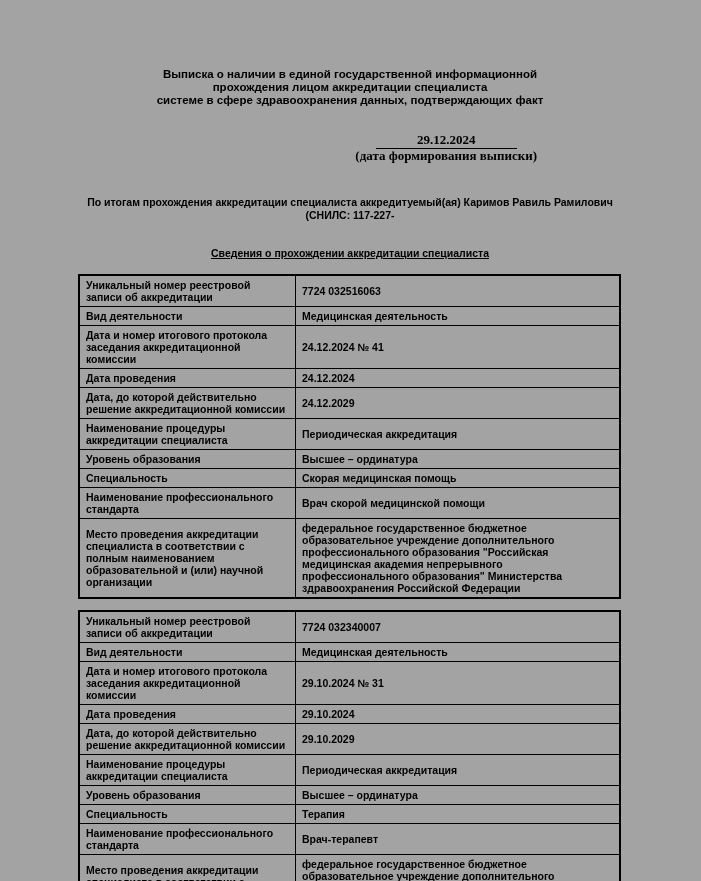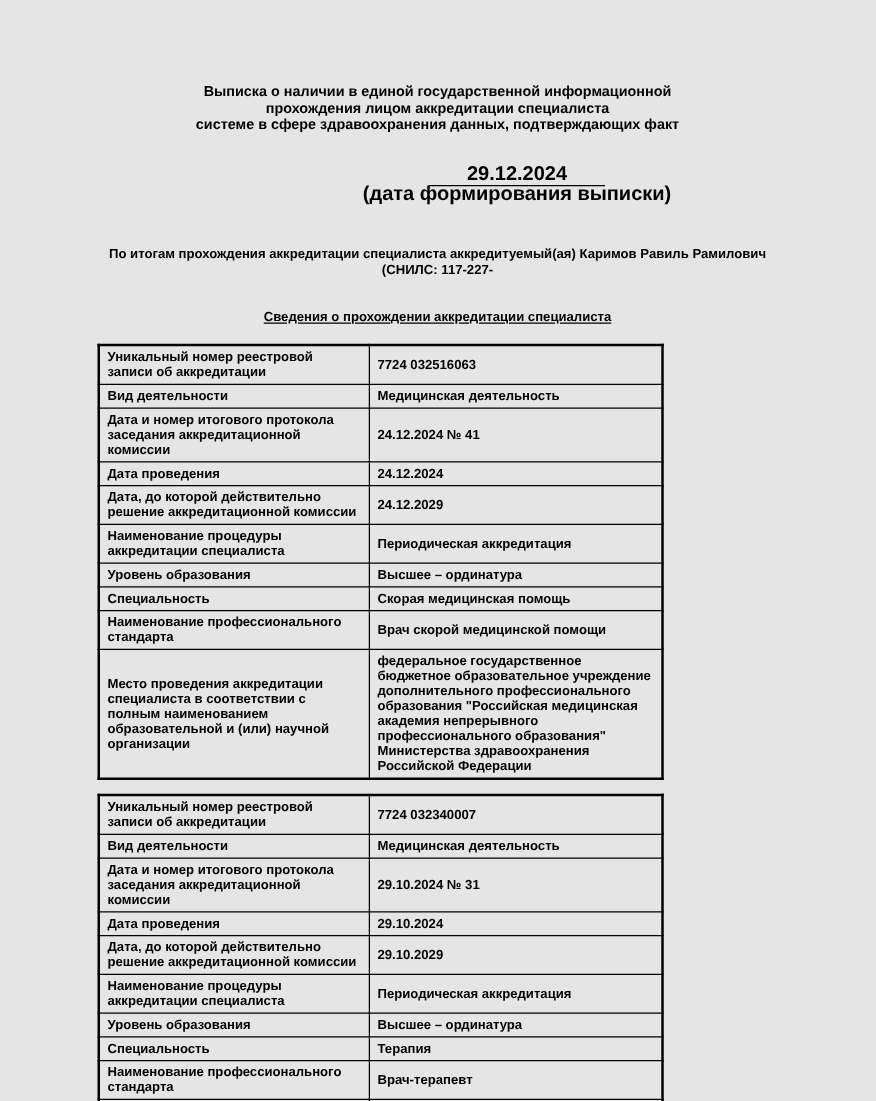--- a/index.html
+++ b/index.html
@@ -13,37 +13,38 @@
     overflow: hidden;
     font-family: "Liberation Sans", sans-serif;
     font-weight: bold;
     color: #000000;
   }
   .page {
     box-sizing: border-box;
     width: 701px;
     height: 881px;
     padding: 68px 79px 0 78px;
-    background: #e5e5e5;
+    background: #a3a3a3;
   }
   .title {
     text-align: center;
     font-size: 11.5px;
     line-height: 13px;
   }
   .date-wrap {
     margin-top: 27px;
     text-align: right;
     padding-right: 85px;
   }
   .date-block {
     display: inline-block;
     text-align: center;
-    font-size: 16px;
+    font-size: 13px;
     line-height: 12px;
+    font-family: Liberation Serif, serif;
   }
   .date-value {
     display: inline-block;
     min-width: 141px;
     border-bottom: 1.5px solid #000;
     padding-bottom: 2px;
   }
   .date-caption {
     margin-top: 1px;
     white-space: nowrap;
@@ -61,21 +62,21 @@
     text-decoration: underline;
   }
   .registry-heading {
     margin-top: 8px;
     text-align: center;
     font-size: 13.5px;
   }
   table.rec {
     border-collapse: collapse;
     table-layout: fixed;
-    width: 453px;
+    width: 543px;
     border: 2px solid #000;
     margin-top: 15px;
   }
   table.rec.second {
     margin-top: 11px;
   }
   table.rec td {
     border: 1.5px solid #000;
     font-size: 10.5px;
     line-height: 12px;

